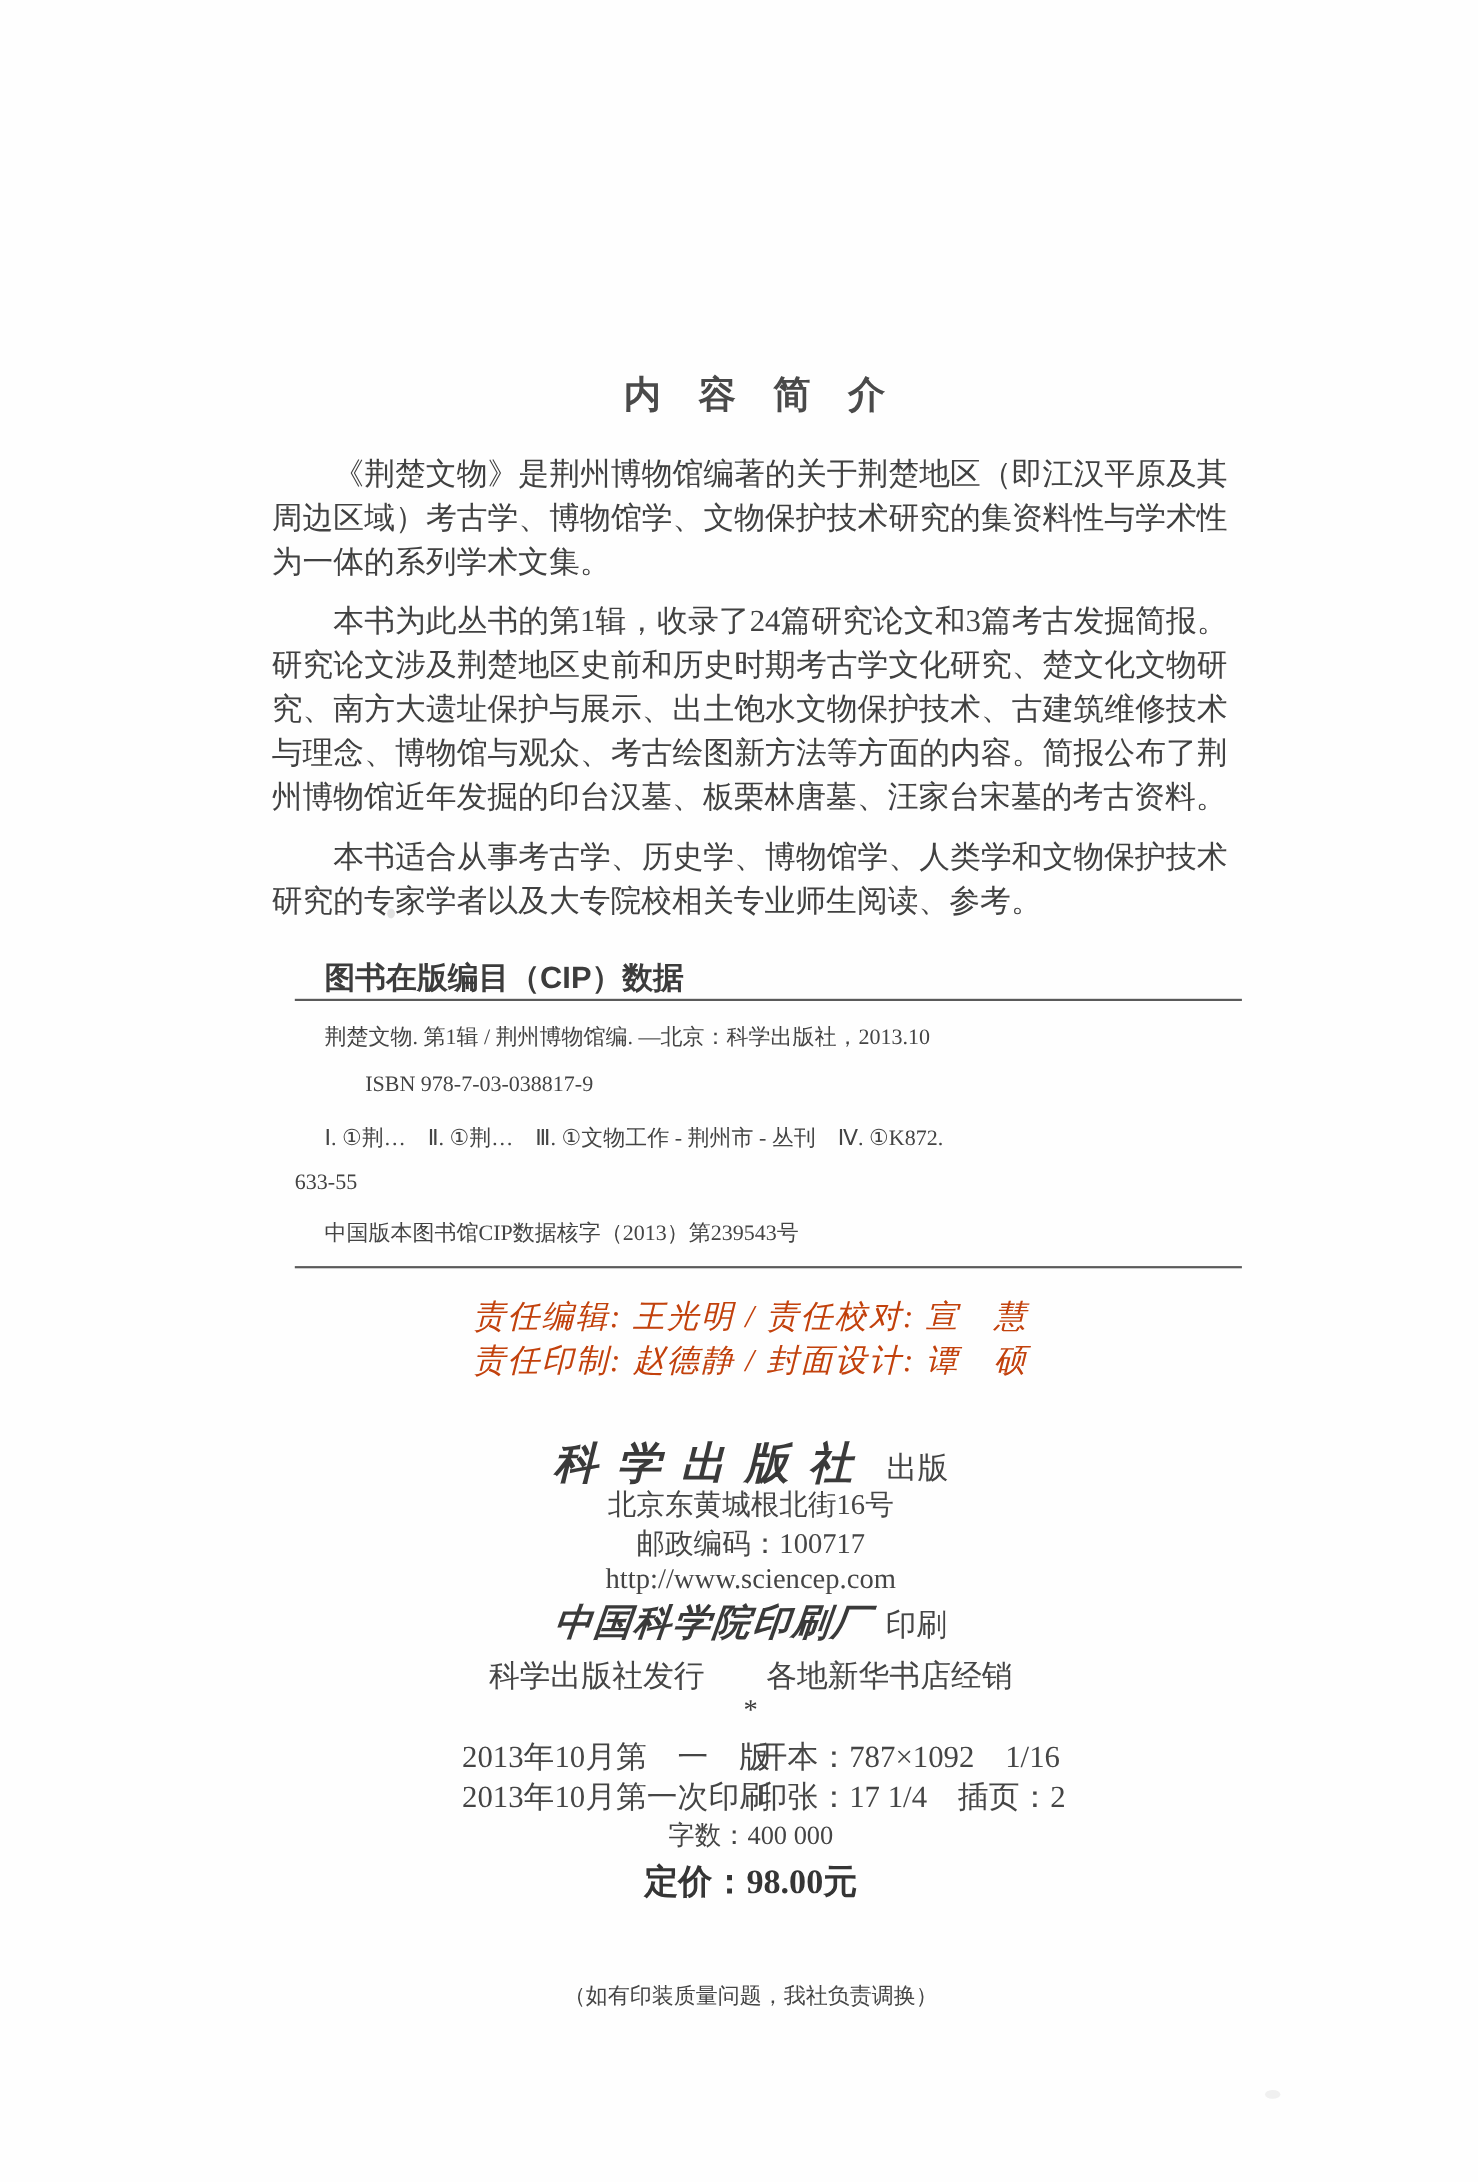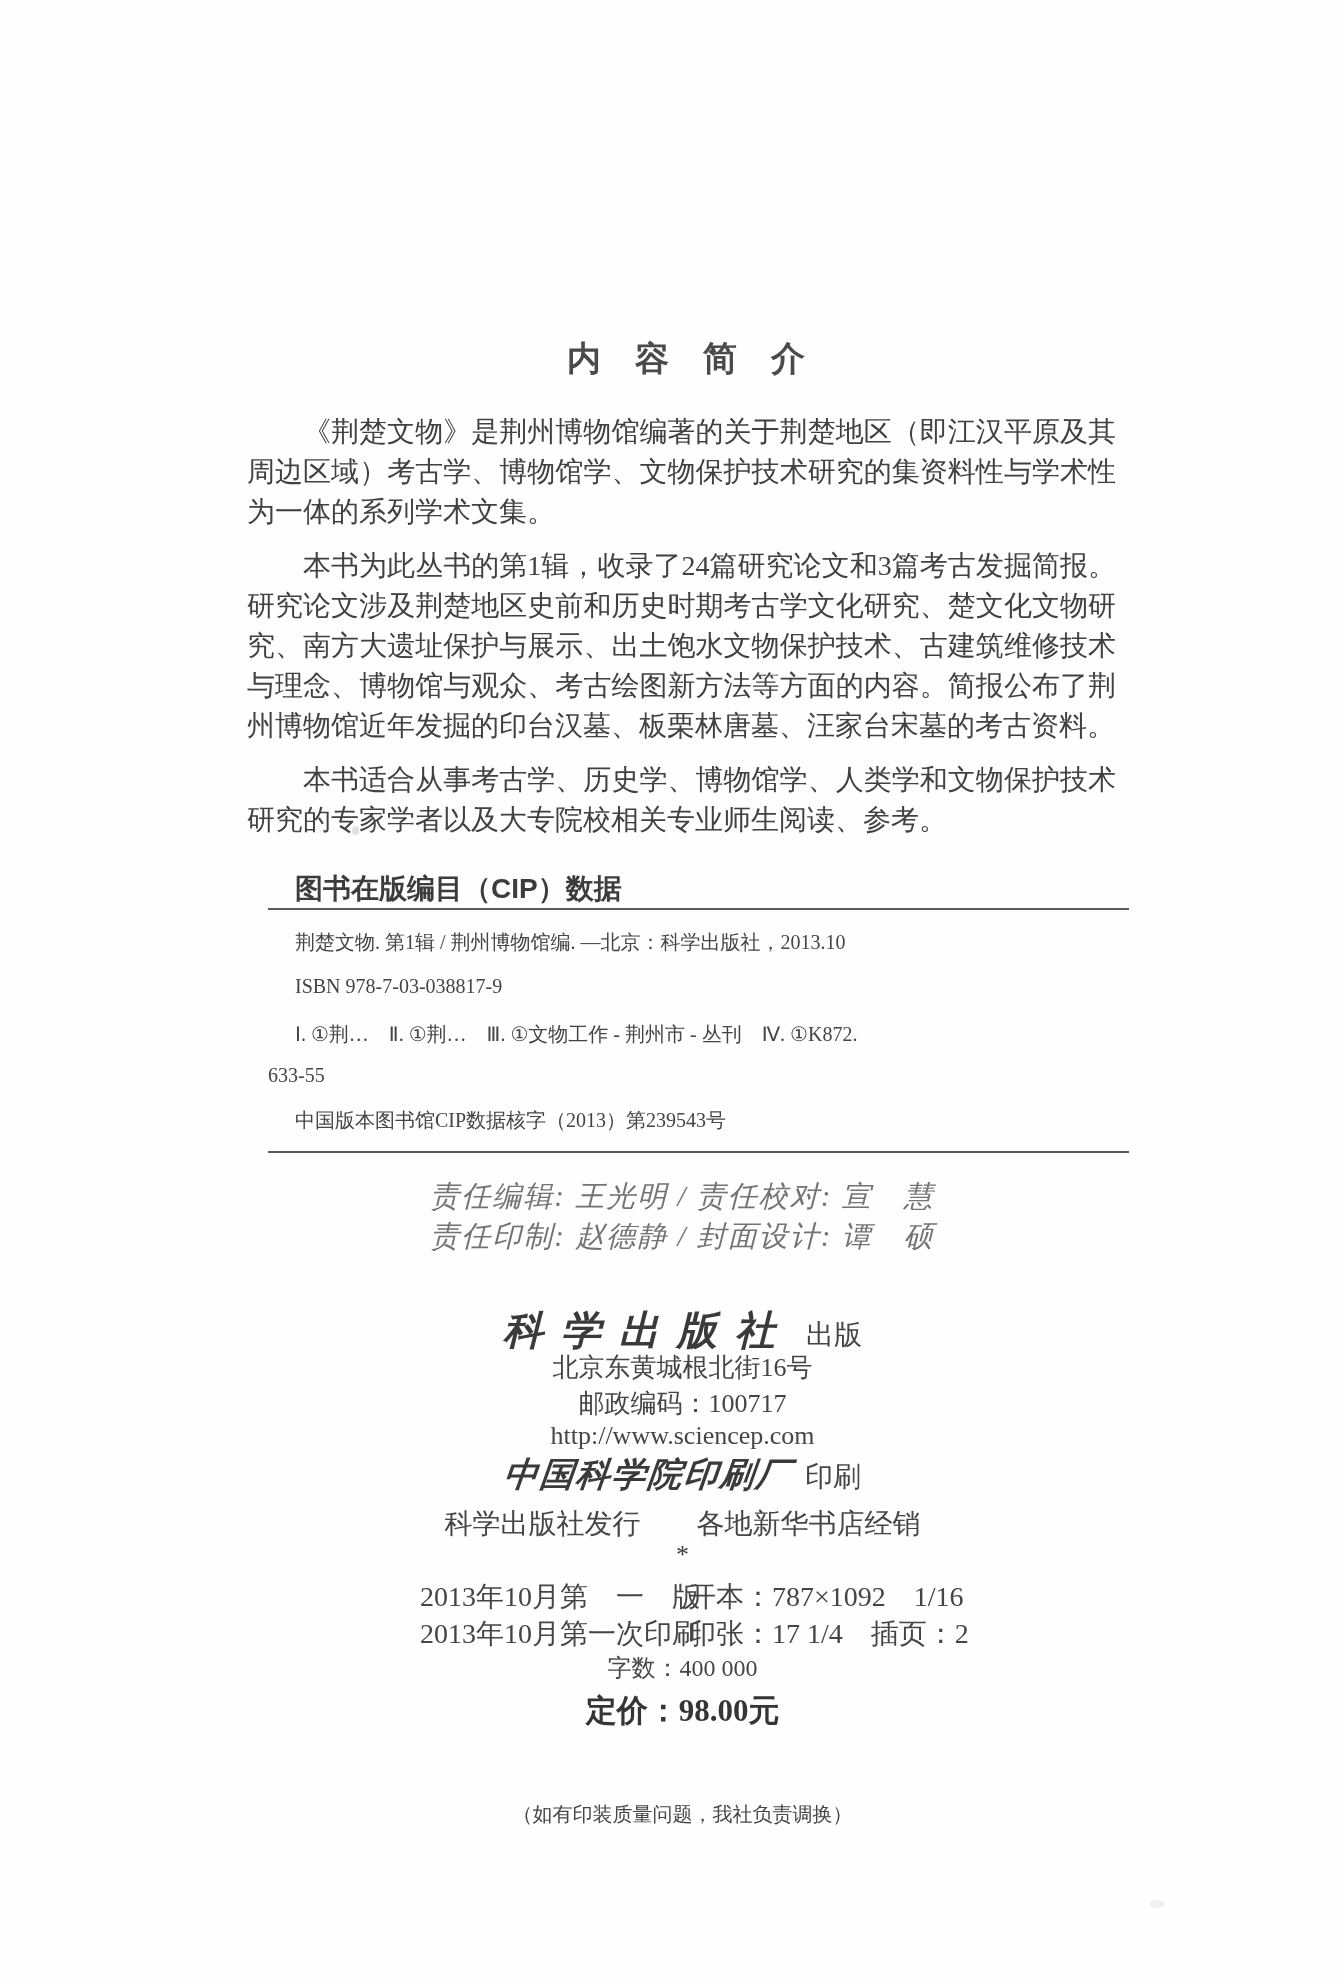--- a/index.html
+++ b/index.html
@@ -48,31 +48,31 @@
   .rule-1 { top: 908px; }
   .rule-2 { top: 1151px; }
   .cip-line {
     position: absolute;
     left: 295px;
     font-size: 20px;
     color: #444444;
     white-space: nowrap;
   }
   .cip-l1 { top: 929px; }
-  .cip-l2 { top: 975px; }
+  .cip-l2 { top: 975px; margin-left: 37px; }
   .cip-l3 { top: 1021px; }
   .cip-l4 { top: 1064px; left: 268px; }
   .cip-l5 { top: 1107px; }
   .credits {
     position: absolute;
     left: 235px; width: 895px;
     text-align: center;
     font-style: italic;
     font-size: 29px;
-    color: #737373;
+    color: #c2410c;
     letter-spacing: 2px;
   }
   .credits-1 { top: 1177px; }
   .credits-2 { top: 1217px; }
   .centered-block {
     position: absolute;
     left: 235px; width: 895px;
     text-align: center;
     color: #454545;
   }

